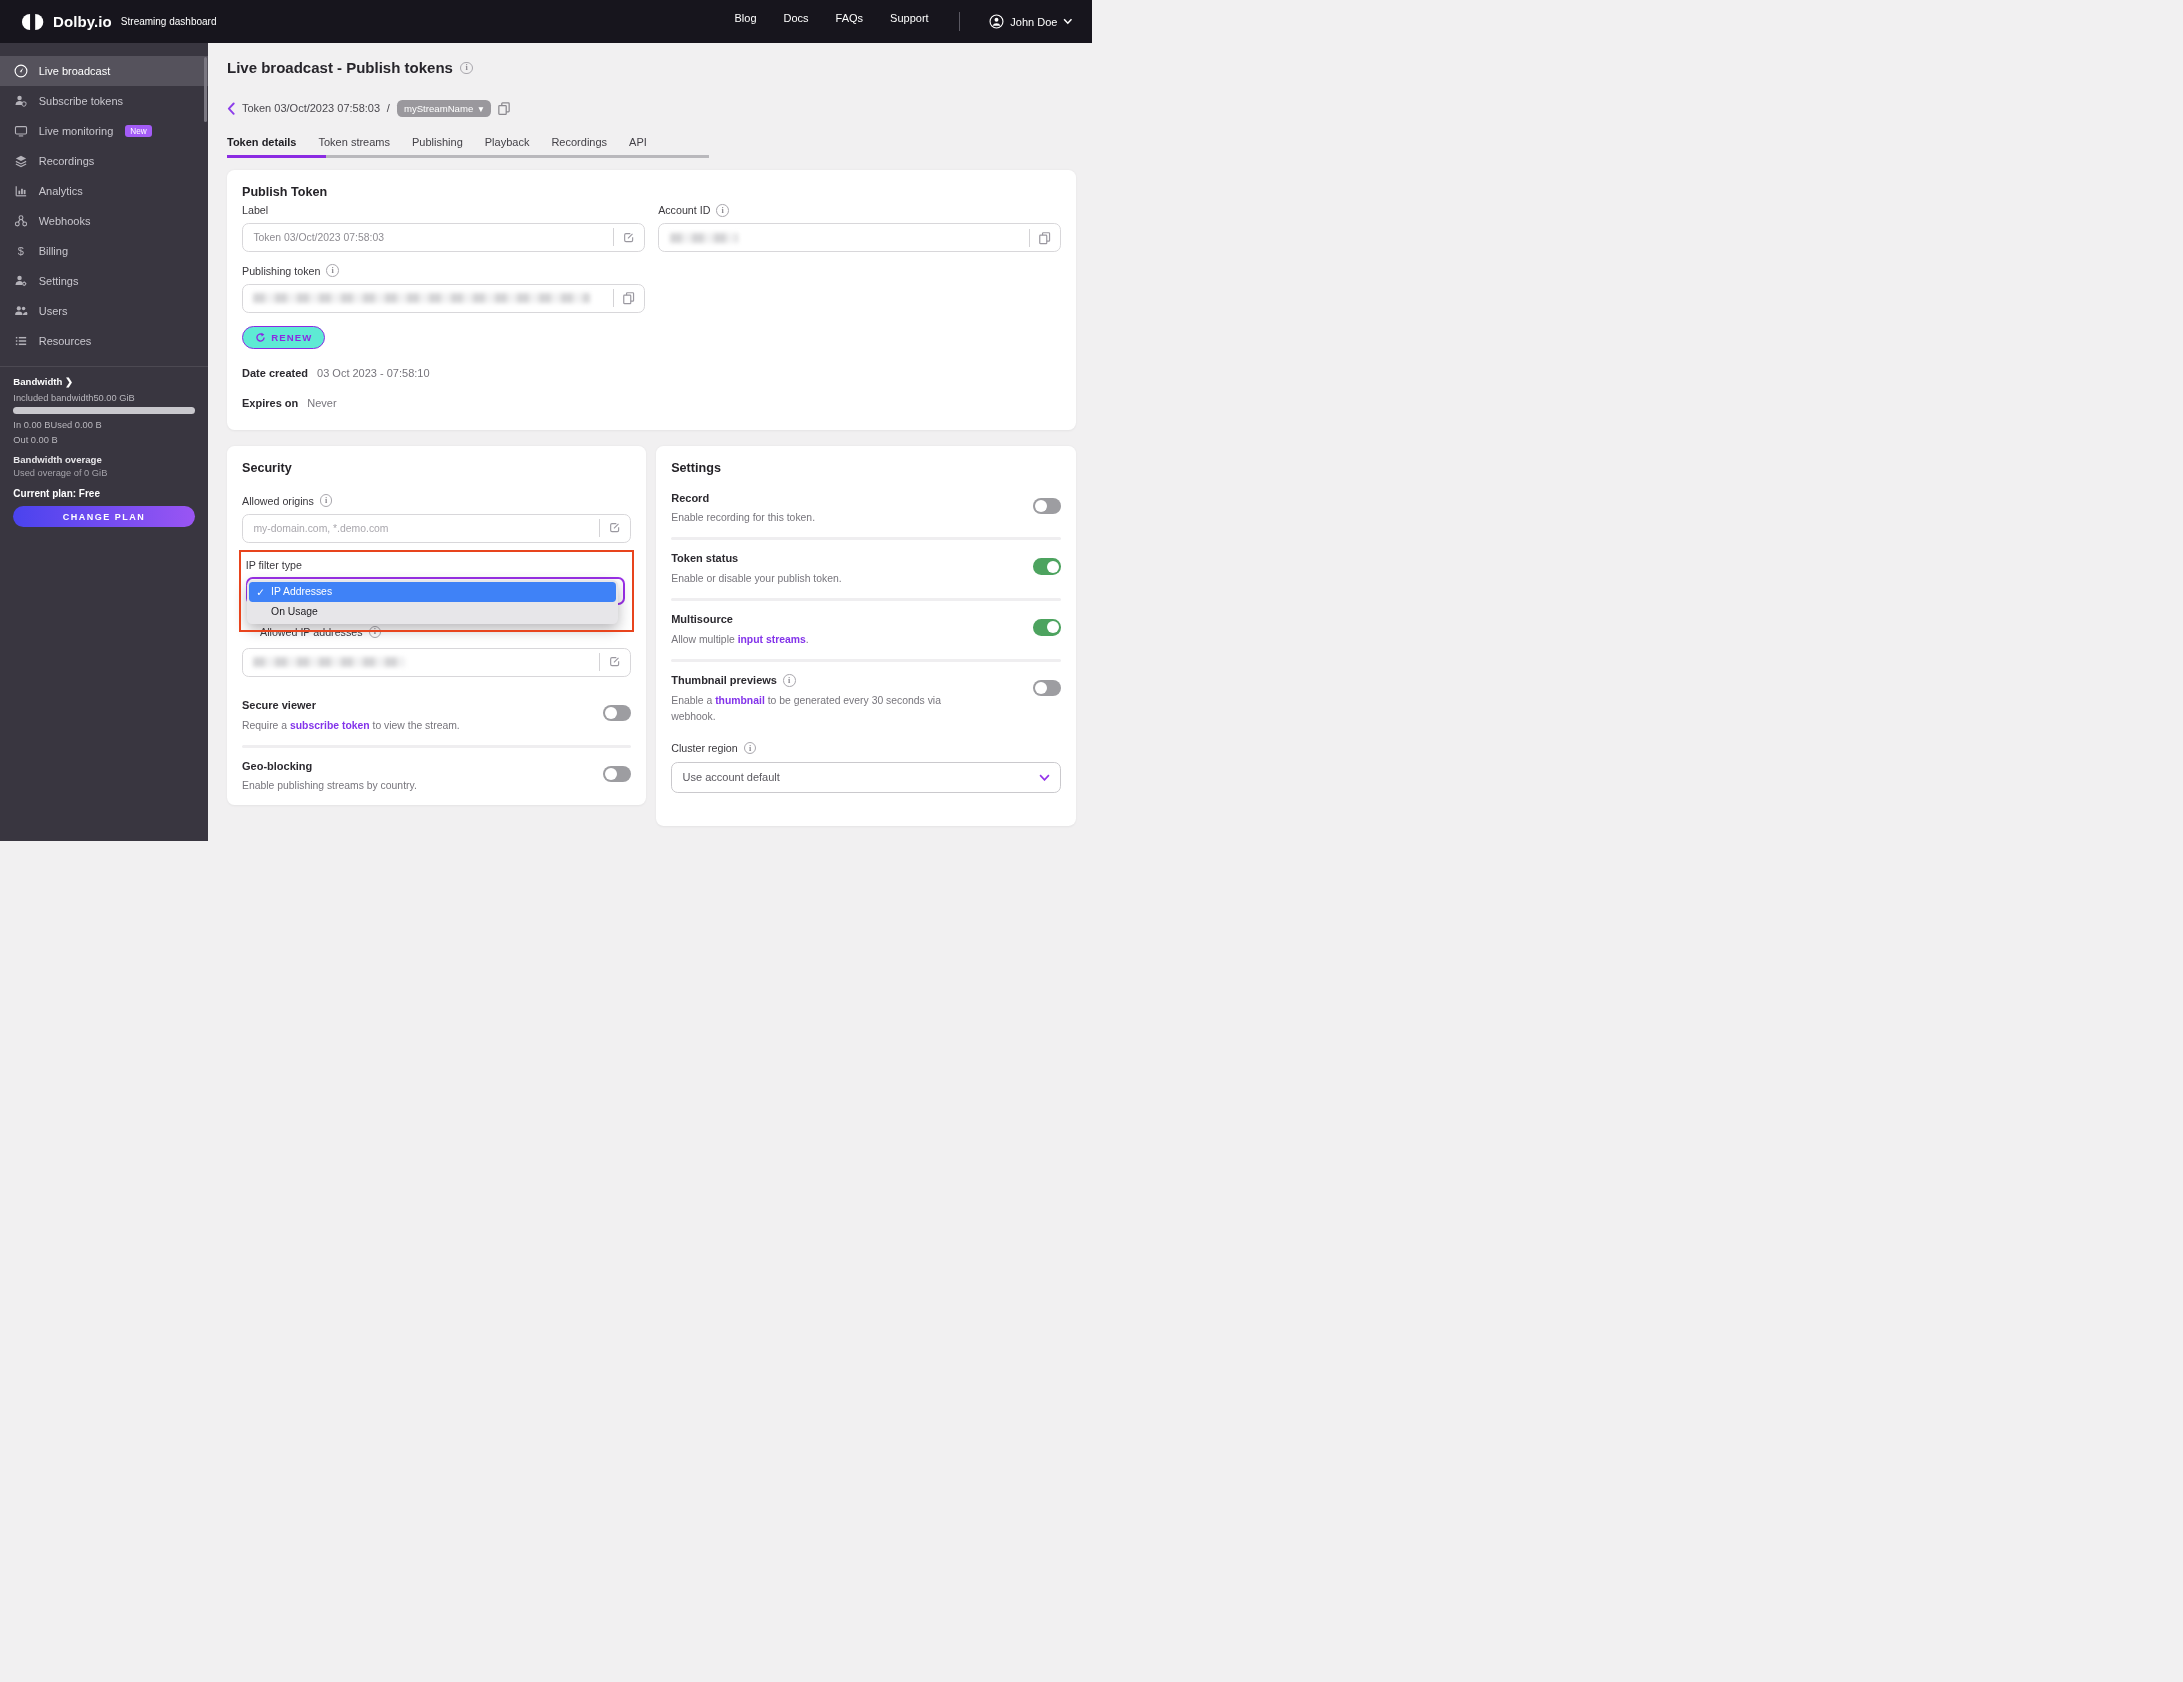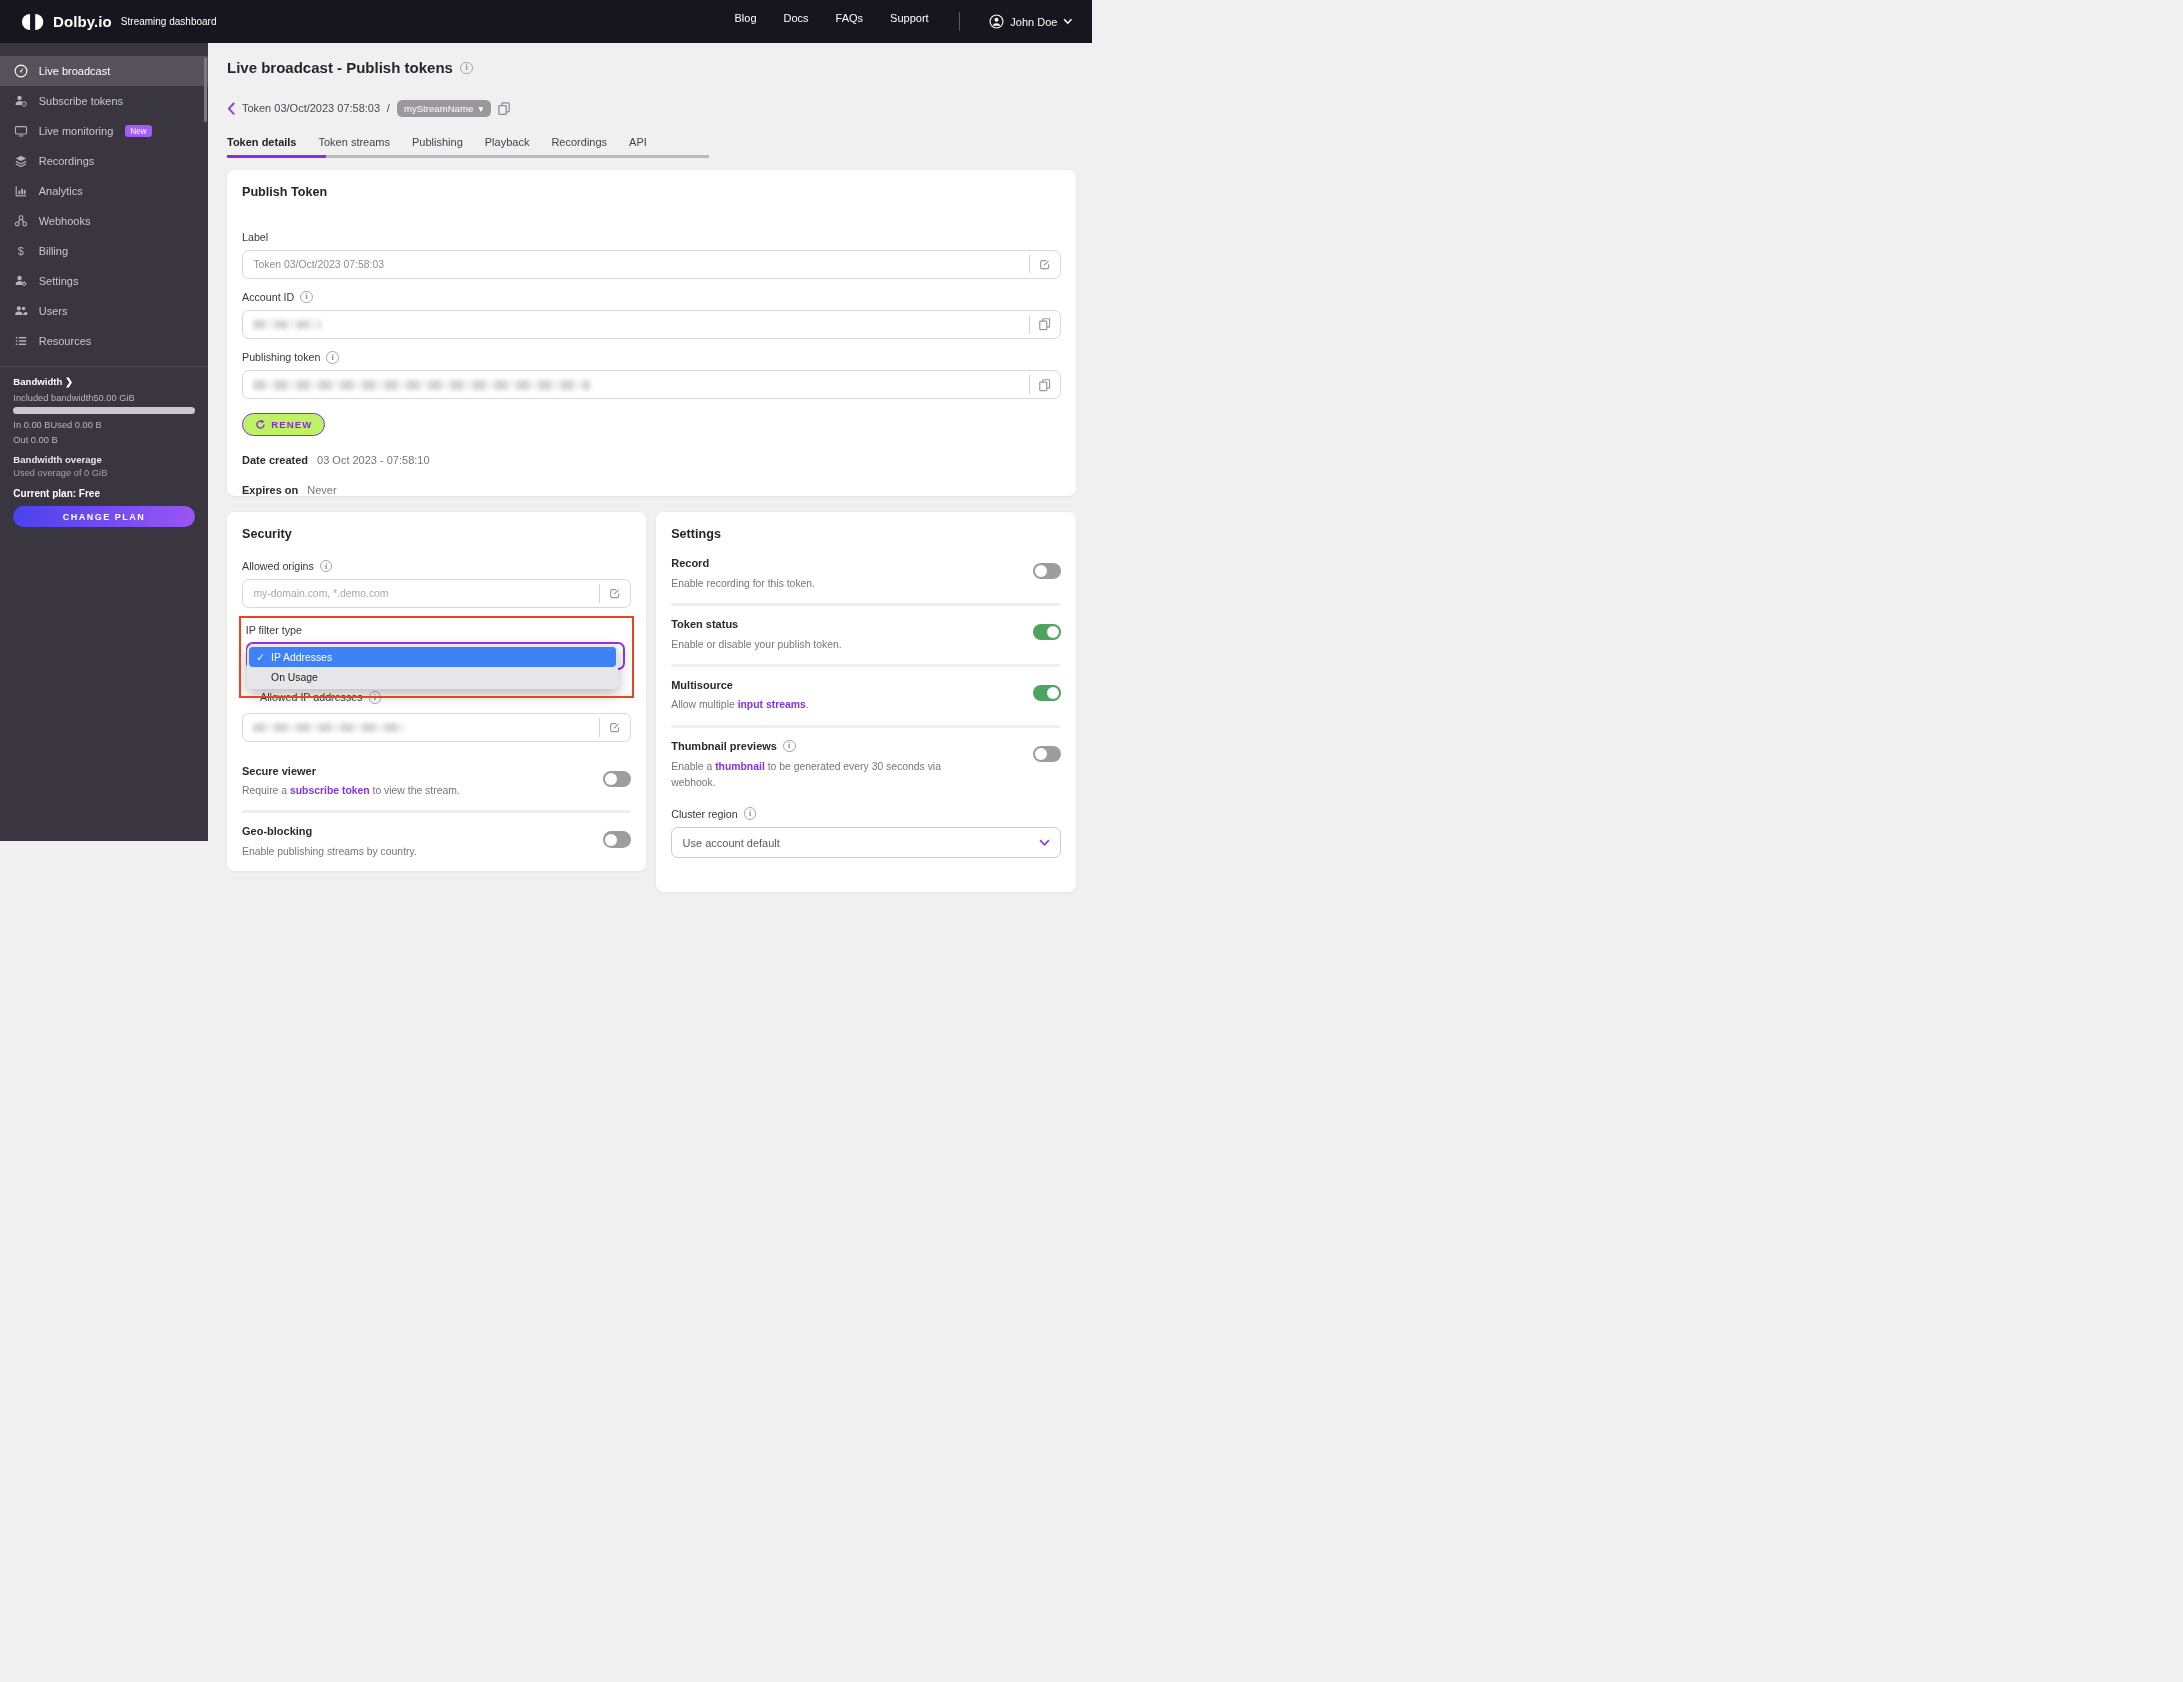--- a/index.html
+++ b/index.html
@@ -66,24 +66,24 @@
   .fbox .grow { flex:1; display:flex; align-items:center; min-width:0; }
   .fbox input { border:none; outline:none; width:100%; font-size:10.4px; color:#8e8c92;
     font-family:inherit; background:transparent; }
   .fbox input::placeholder { color:#a9a7ad; }
   .fdiv { width:0.7px; height:18.5px; background:#d4d3d6; }
   .ficon { width:30px; display:flex; align-items:center; justify-content:center; cursor:pointer; }
   .redacted { height:9.6px; border-radius:1.5px; filter:blur(2.2px);
     background:repeating-linear-gradient(90deg,#d5d5d7 0 12px,#f0f0f1 12px 22px); }
 
   .pt-card { margin-top:12px; min-height:260px; padding:15px 15px 0; }
-  .pt-grid { display:grid; grid-template-columns:1fr; column-gap:13.3px; row-gap:12px; margin-top:32px; }
+  .pt-grid { display:grid; grid-template-columns:1fr 1fr; column-gap:13.3px; row-gap:12px; margin-top:5px; }
   .pt-grid .flabel { margin-bottom:6.7px; }
   .btn-renew { display:inline-flex; align-items:center; gap:5.2px; height:23px; padding:0 12px;
-    border:1.5px solid #8a2be2; border-radius:12.6px; background:#bef264; color:#8a2be2; font-size:9.6px;
+    border:1.5px solid #8a2be2; border-radius:12.6px; background:#5eead4; color:#8a2be2; font-size:9.6px;
     font-weight:bold; letter-spacing:1.1px; margin-top:13.3px; cursor:pointer; font-family:inherit; }
   .meta-row { display:flex; align-items:baseline; gap:9px; margin-top:18px; font-size:11px; }
   .meta-row .k { font-weight:bold; color:#2b292f; }
   .meta-row .v { color:#77757c; }
 
   .two-col { display:flex; gap:10.4px; margin-top:16.3px; }
   .sec-card { width:419px; height:359px; padding:15px; position:relative; }
   .set-card { width:420px; height:380px; padding:15px; }
   .sec-card .flabel { margin:19px 0 6.7px; }
 

